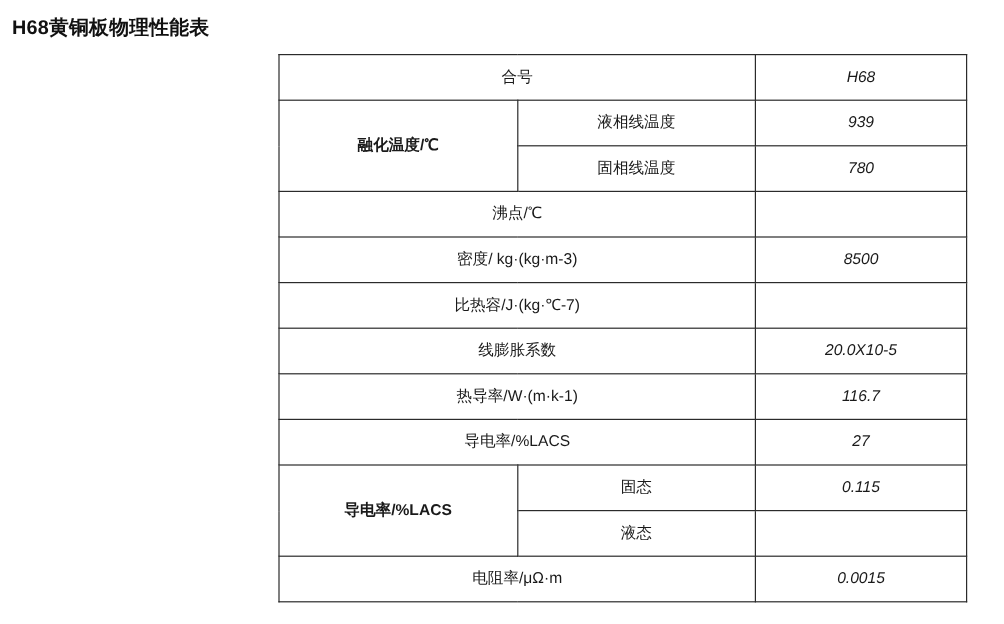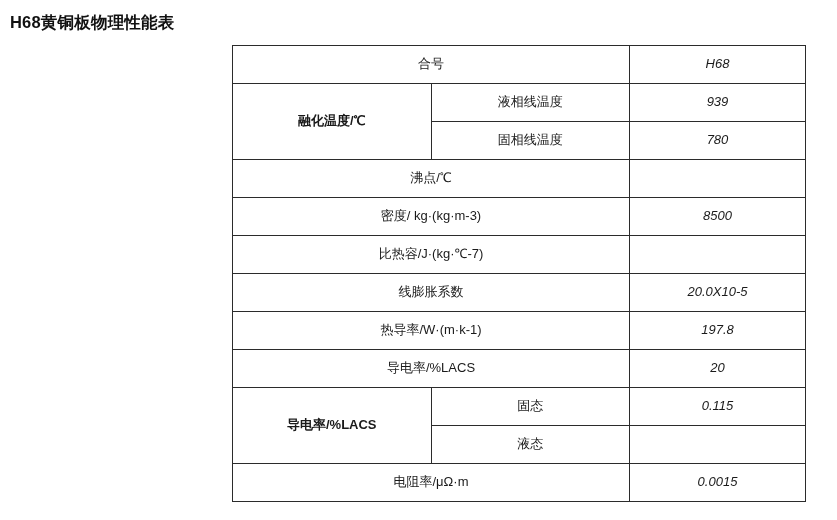--- a/index.html
+++ b/index.html
@@ -95,25 +95,25 @@
       <tr>
         <td class="label-full" colspan="2">比热容/J·(kg·℃-7)</td>
         <td class="value empty"></td>
       </tr>
       <tr>
         <td class="label-full" colspan="2">线膨胀系数</td>
         <td class="value">20.0X10-5</td>
       </tr>
       <tr>
         <td class="label-full" colspan="2">热导率/W·(m·k-1)</td>
-        <td class="value">197.8</td>
+        <td class="value">116.7</td>
       </tr>
       <tr>
         <td class="label-full" colspan="2">导电率/%LACS</td>
-        <td class="value">20</td>
+        <td class="value">27</td>
       </tr>
       <tr>
         <td class="label-main" rowspan="2">导电率/%LACS</td>
         <td class="label-sub">固态</td>
         <td class="value">0.115</td>
       </tr>
       <tr>
         <td class="label-sub">液态</td>
         <td class="value empty"></td>
       </tr>

